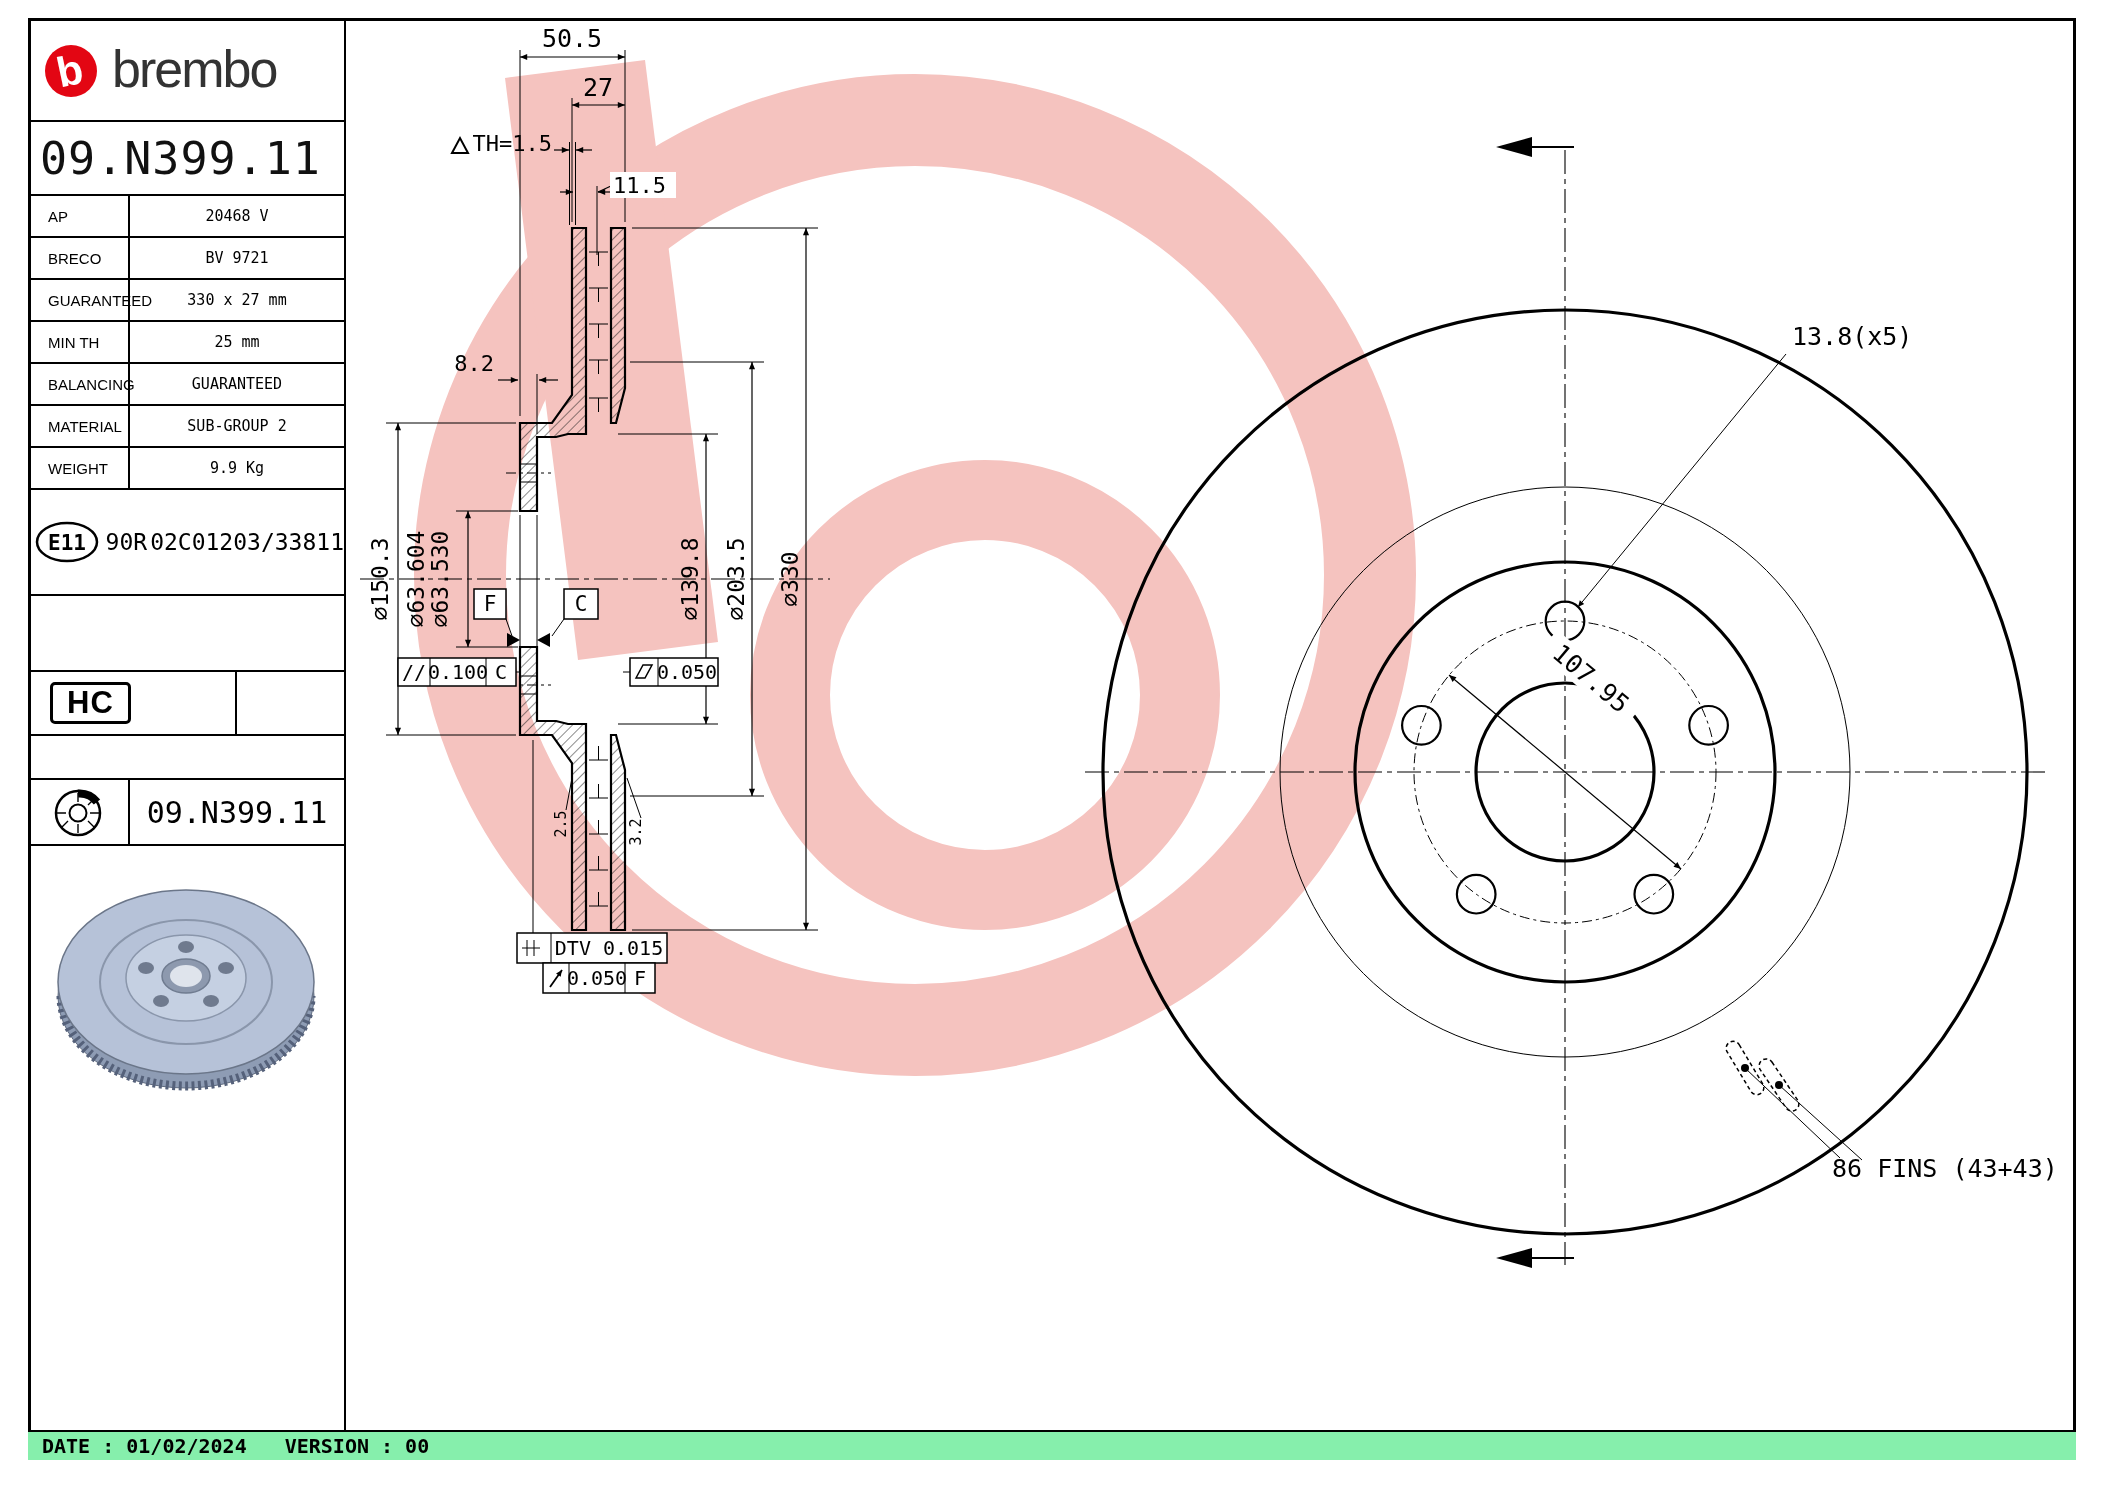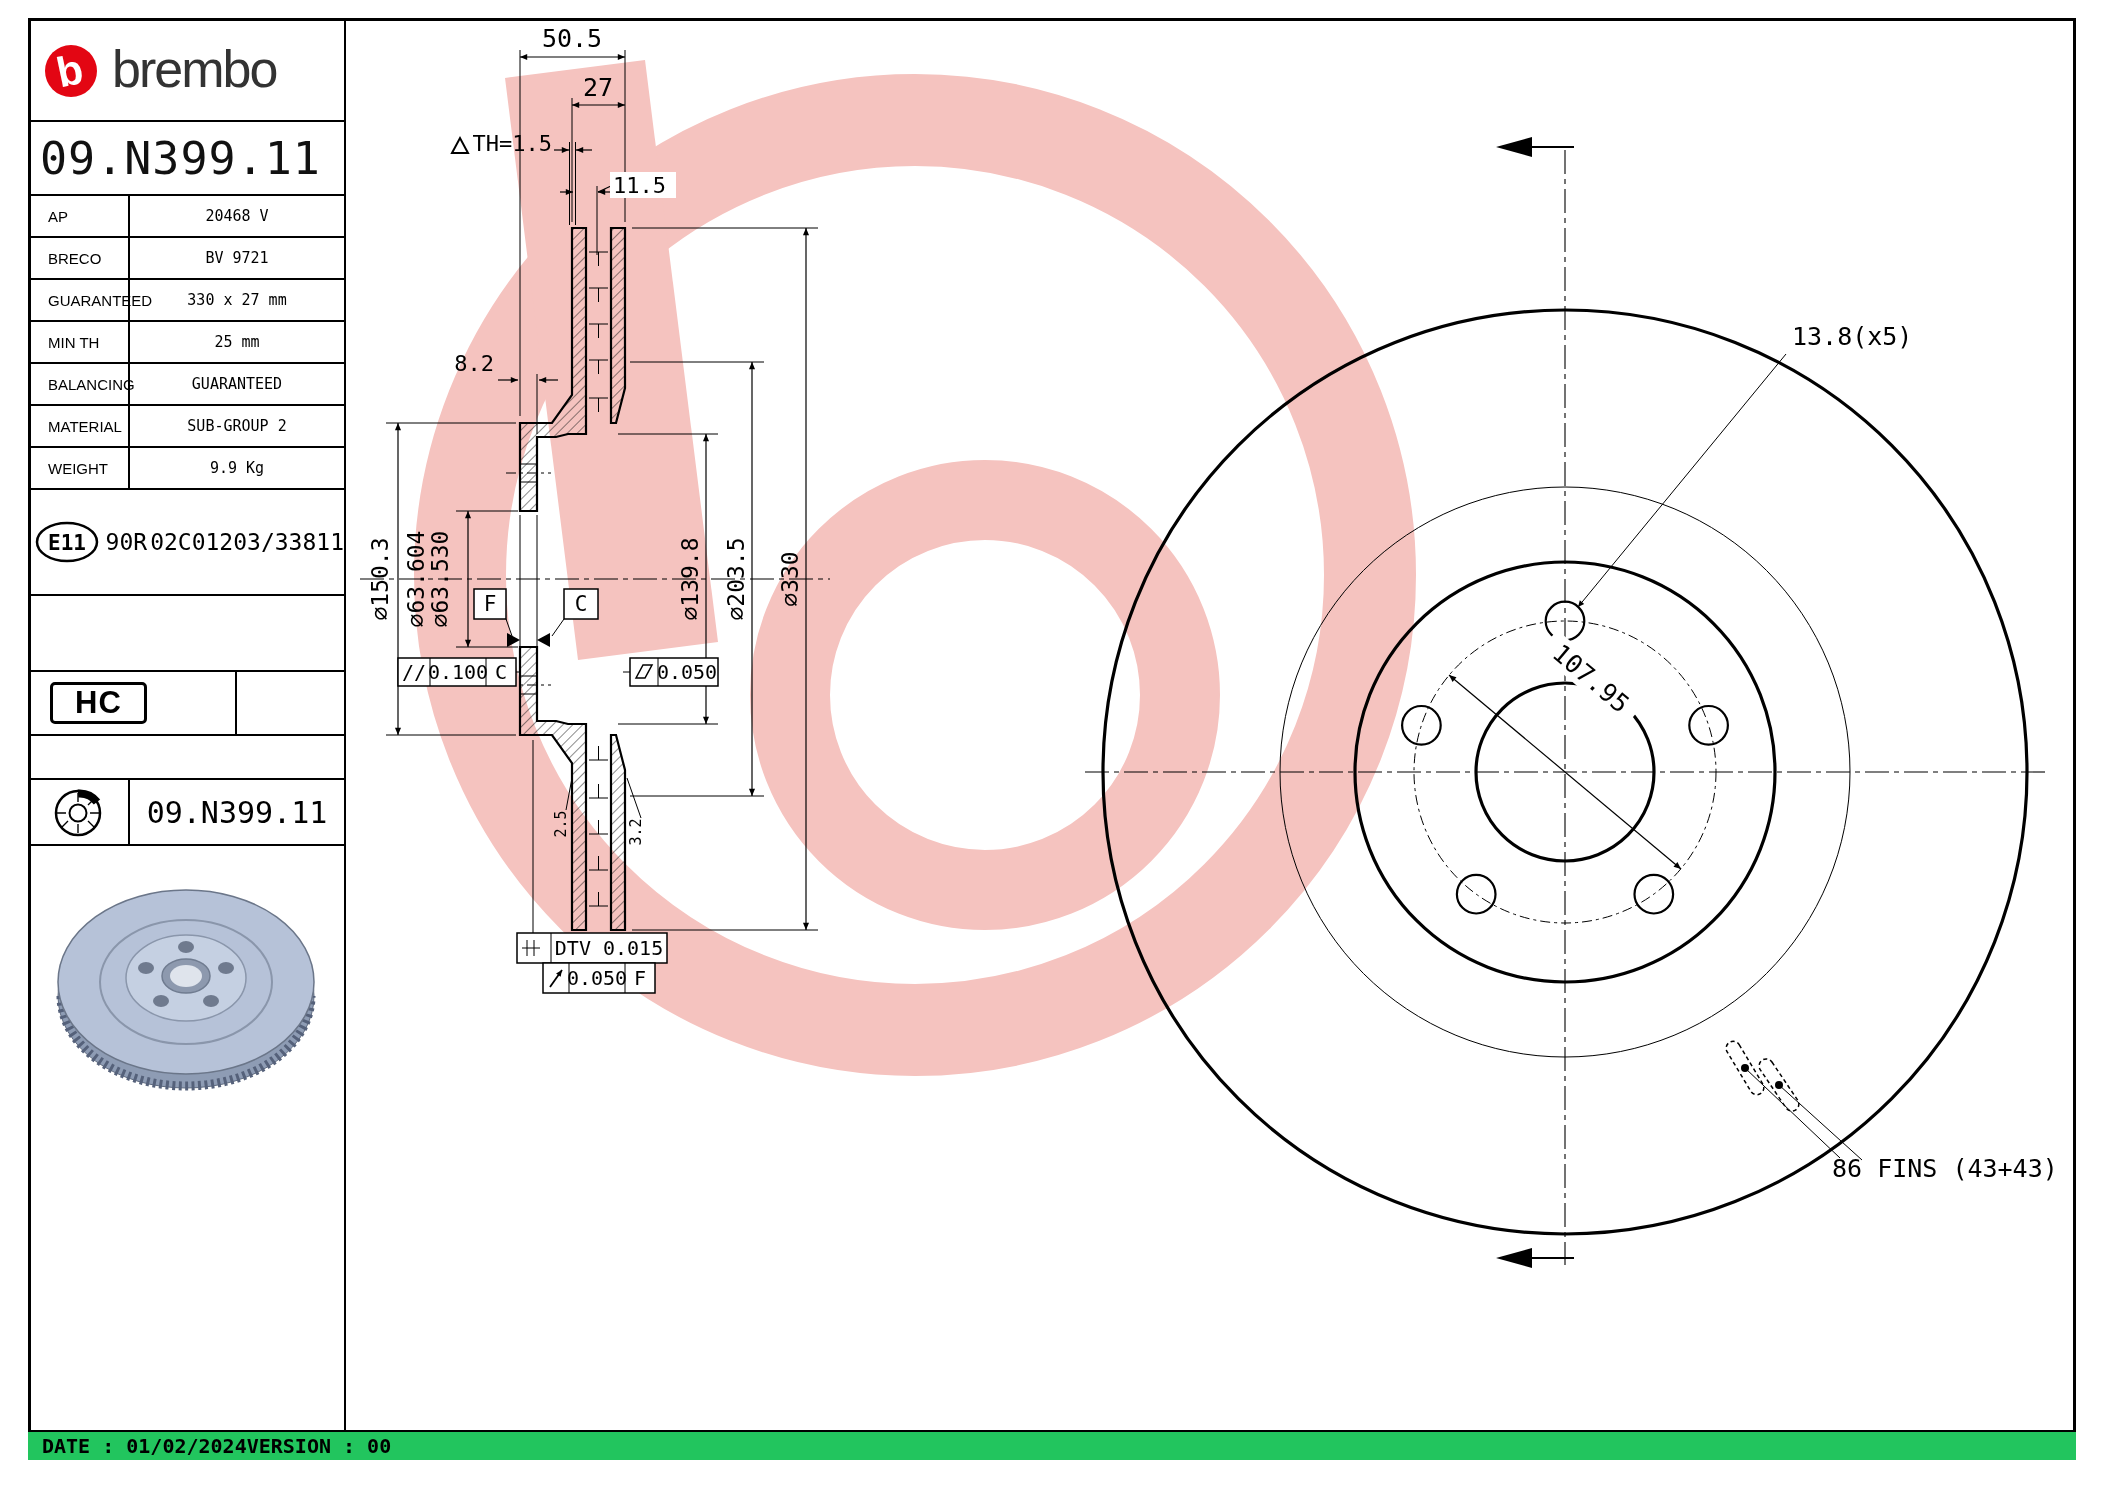--- a/index.html
+++ b/index.html
@@ -15,27 +15,27 @@
   .pn-row{height:74px;padding-left:12px;font-size:45px;letter-spacing:1px;color:#111}
   .spec-row{height:42px}
   .spec-label{width:102px;height:100%;border-right:2.5px solid #000;display:flex;align-items:center;padding-left:20px;font-family:"Liberation Sans",sans-serif;font-size:15px}
   .spec-value{flex:1;text-align:center;font-size:15px}
   .hom-row{height:106px}
   .hom-badge-cell{width:102px;display:flex;justify-content:center}
   .hom-text{flex:1;display:flex;align-items:center;gap:3px;font-size:23px}
   .spacer-a{height:76px}
   .hc-row{height:64px}
   .hc-cell{width:209px;height:100%;border-right:2.5px solid #000;display:flex;align-items:center;padding-left:22px}
-  .hc-badge{font-family:"Liberation Sans",sans-serif;font-weight:800;font-size:31px;letter-spacing:1px;border:3px solid #000;border-radius:5px;padding:0 22px}
+  .hc-badge{font-family:"Liberation Sans",sans-serif;font-weight:800;font-size:31px;letter-spacing:1px;border:3px solid #000;border-radius:5px;padding:0 14px}
   .spacer-b{height:44px}
   .cat-row{height:66px}
   .cat-icon-cell{width:102px;height:100%;border-right:2.5px solid #000;display:flex;align-items:center;justify-content:center}
   .cat-value{flex:1;text-align:center;font-size:30px}
   .photo-area{display:flex;justify-content:center;margin-top:28px}
-  .footerbar{position:absolute;left:28px;top:1430px;width:2048px;height:30px;border-top:2.5px solid #000;display:flex;align-items:center;padding-left:14px;font-weight:bold;font-size:20px;z-index:3;background:#22c55e}
+  .footerbar{position:absolute;left:28px;top:1430px;width:2048px;height:30px;border-top:2.5px solid #000;display:flex;align-items:center;padding-left:14px;font-weight:bold;font-size:20px;z-index:3;gap:38px;background:#86efac}
   
   .thick{stroke:#000;stroke-width:3.2;fill:none}
   .med{stroke:#000;stroke-width:2.2;fill:none}
   .xthin{stroke:#000;stroke-width:1;fill:none}
   .cl{stroke:#000;stroke-width:1.1;fill:none;stroke-dasharray:24 5 5 5}
   .clsm{stroke:#000;stroke-width:1;fill:none;stroke-dasharray:10 4 3 4}
   .dim{stroke:#000;stroke-width:1.2;fill:none}
   .hatched{fill:url(#hatch);stroke:#000;stroke-width:2.2}
   text.t{font-family:"DejaVu Sans Mono",monospace;fill:#000}
 </style>

